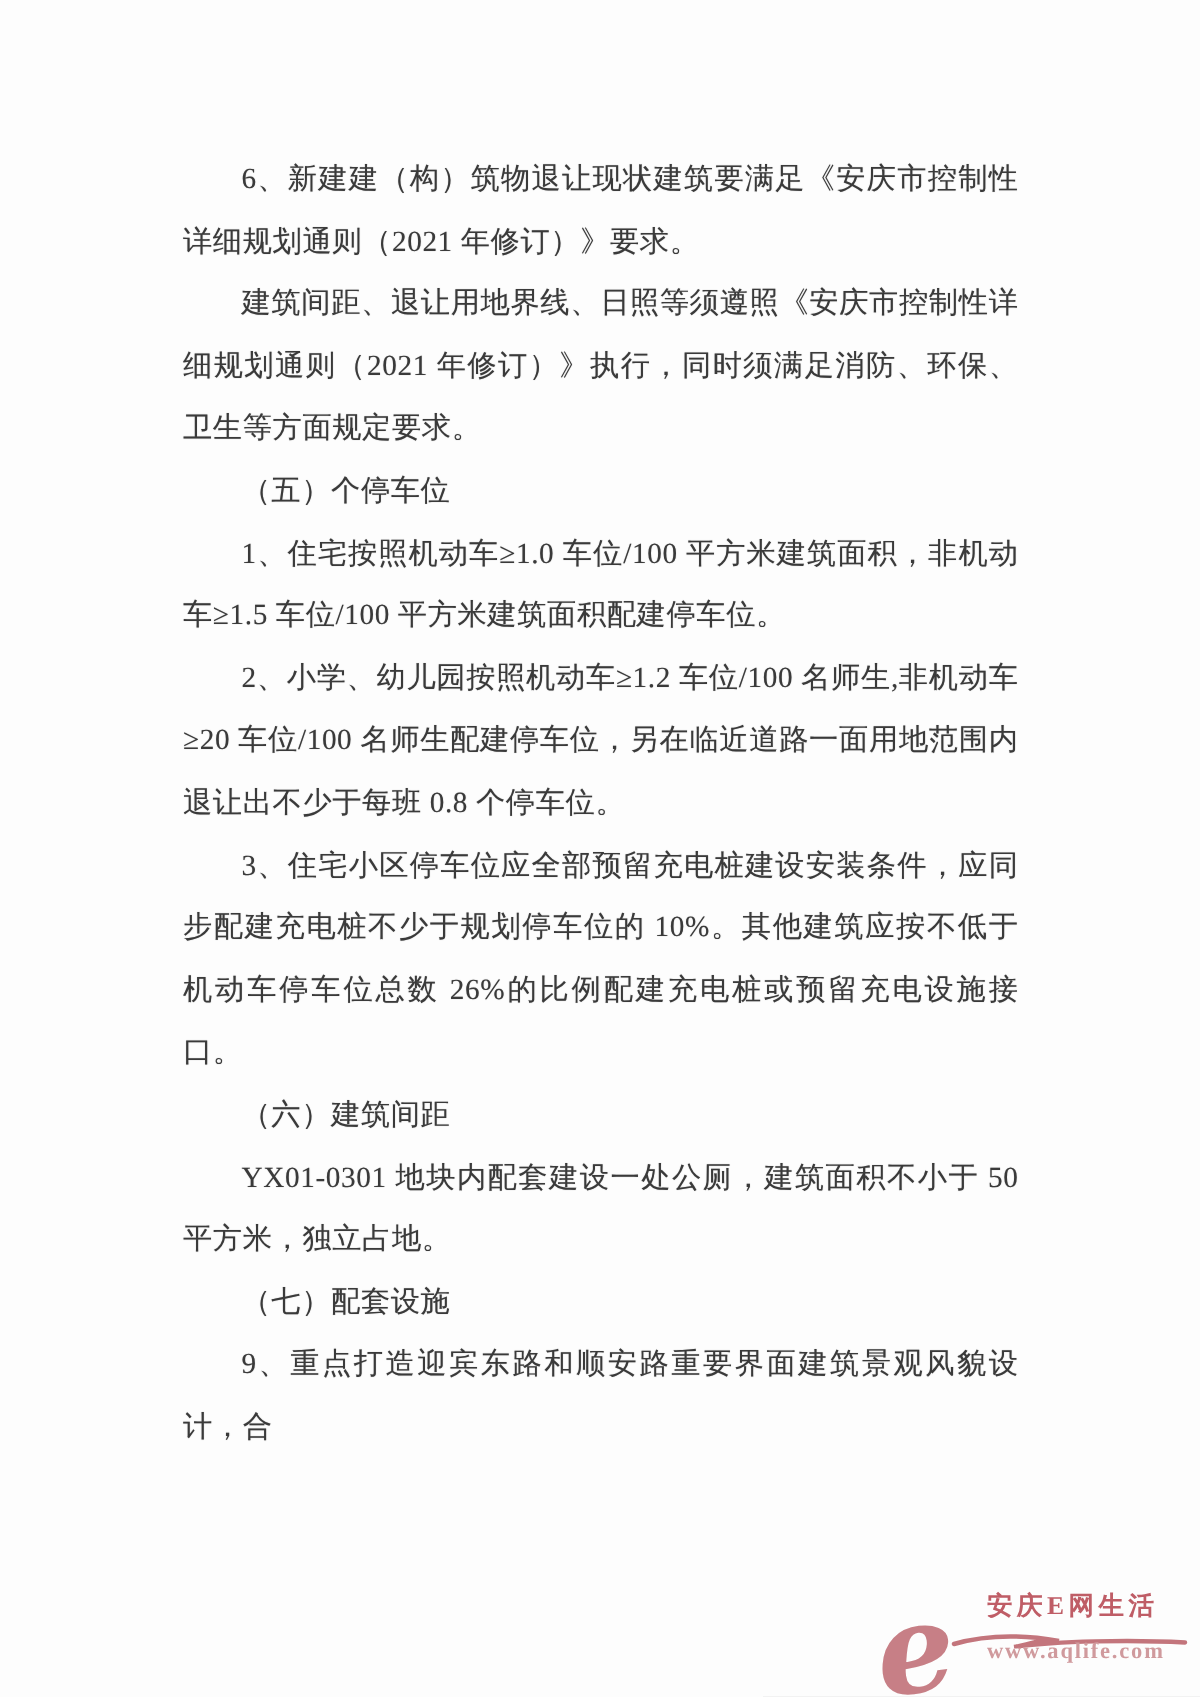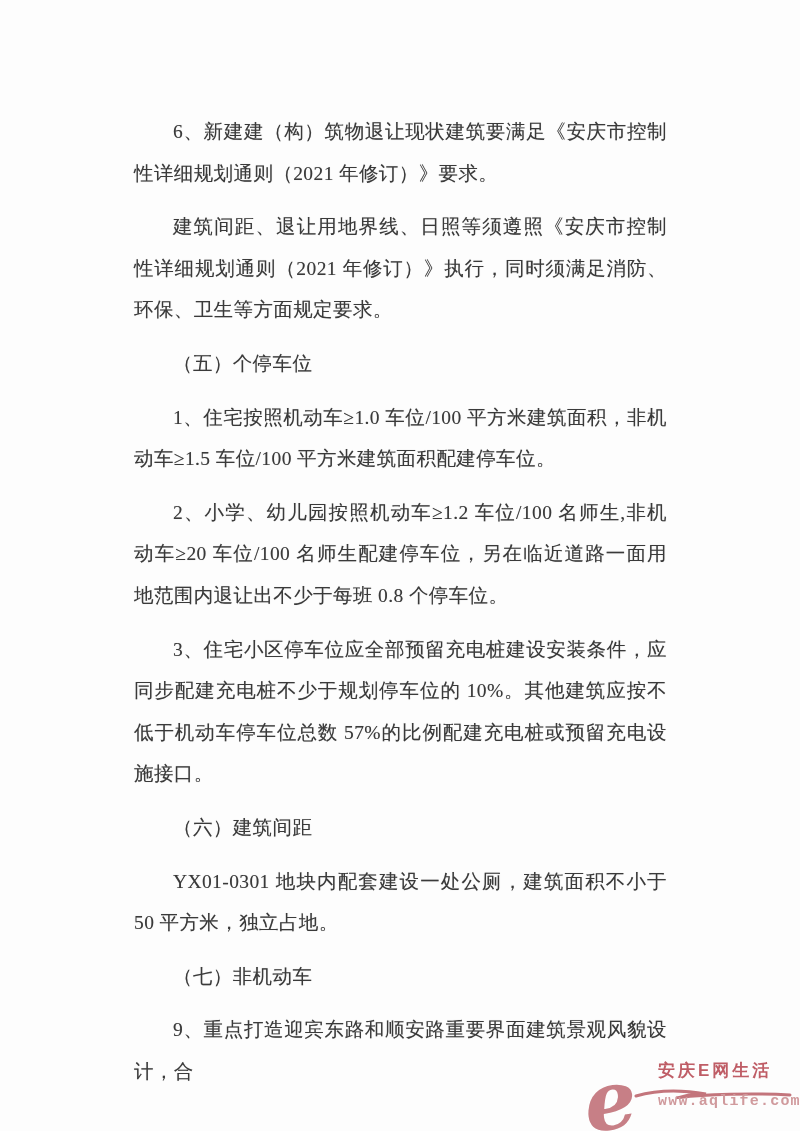--- a/index.html
+++ b/index.html
@@ -10,21 +10,21 @@
     background:#fdfdfd;
     overflow:hidden;
     font-family:"Liberation Serif","DejaVu Serif",serif;
   }
   .content {
     position:absolute;
     left:122px; top:99px;
     width:557px;
   }
   .para {
-    margin:12px;
+    margin:0;
     font-size:19.5px;
     line-height:41.6px;
     color:#3a3a3a;
     text-indent:2em;
     text-align:justify;
     letter-spacing:0.4px;
     text-shadow:0 0 0.7px rgba(70,70,70,0.45);
   }
   
   .watermark {
@@ -44,58 +44,57 @@
     color:#c3757c;
     transform:rotate(-7deg);
     opacity:0.92;
   }
   .wm-text {
     position:absolute;
     left:76px; top:8px;
     width:140px;
   }
   .wm-name {
-    font-family:Liberation Sans, sans-serif;
+    font-family:Liberation Serif, serif;
     font-size:17px;
     font-weight:bold;
     color:#bf5d66;
     letter-spacing:3px;
     white-space:nowrap;
   }
   .wm-url {
-    font-family:Liberation Mono, monospace;
+    font-family:Liberation Serif, serif;
     font-size:15px;
     font-weight:bold;
     color:#d09a9d;
     letter-spacing:1.2px;
     margin-top:11px;
     white-space:nowrap;
-    text-align:right;
   }
   .wm-swoosh {
     position:absolute;
     left:52px; top:34px;
     width:158px; height:14px;
   }
 </style>
 </head>
 <body>
 
 <div class="page">
 
   <div class="content">
     <p class="para">6、新建建（构）筑物退让现状建筑要满足《安庆市控制性详细规划通则（2021 年修订）》要求。</p>
     <p class="para">建筑间距、退让用地界线、日照等须遵照《安庆市控制性详细规划通则（2021 年修订）》执行，同时须满足消防、环保、卫生等方面规定要求。</p>
     <p class="para">（五）个停车位</p>
     <p class="para">1、住宅按照机动车≥1.0 车位/100 平方米建筑面积，非机动车≥1.5 车位/100 平方米建筑面积配建停车位。</p>
     <p class="para">2、小学、幼儿园按照机动车≥1.2 车位/100 名师生,非机动车≥20 车位/100 名师生配建停车位，另在临近道路一面用地范围内退让出不少于每班 0.8 个停车位。</p>
-    <p class="para">3、住宅小区停车位应全部预留充电桩建设安装条件，应同步配建充电桩不少于规划停车位的 10%。其他建筑应按不低于机动车停车位总数 57%的比例配建充电桩或预留充电设施接口。</p>
+    <p class="para">3、住宅小区停车位应全部预留充电桩建设安装条件，应同步配建充电桩不少于规划停车位的 10%。其他建筑应按不低于机动车停车位总数 26%的比例配建充电桩或预留充电设施接口。</p>
     <p class="para">（六）建筑间距</p>
     <p class="para">YX01-0301 地块内配套建设一处公厕，建筑面积不小于 50 平方米，独立占地。</p>
-    <p class="para">（七）非机动车</p>
+    <p class="para">（七）配套设施</p>
     <p class="para">9、重点打造迎宾东路和顺安路重要界面建筑景观风貌设计，合</p>
   </div>
 
   <div class="watermark">
     <span class="wm-e">e</span>
     <svg class="wm-swoosh" viewBox="0 0 158 14" xmlns="http://www.w3.org/2000/svg">
       <path d="M2,11 C30,3 55,6 72,9 C60,7 50,12 42,13 C70,9 120,8 156,10" fill="none" stroke="#c3757c" stroke-width="3" stroke-linecap="round"></path>
     </svg>
     <div class="wm-text">
       <div class="wm-name">安庆E网生活</div>

